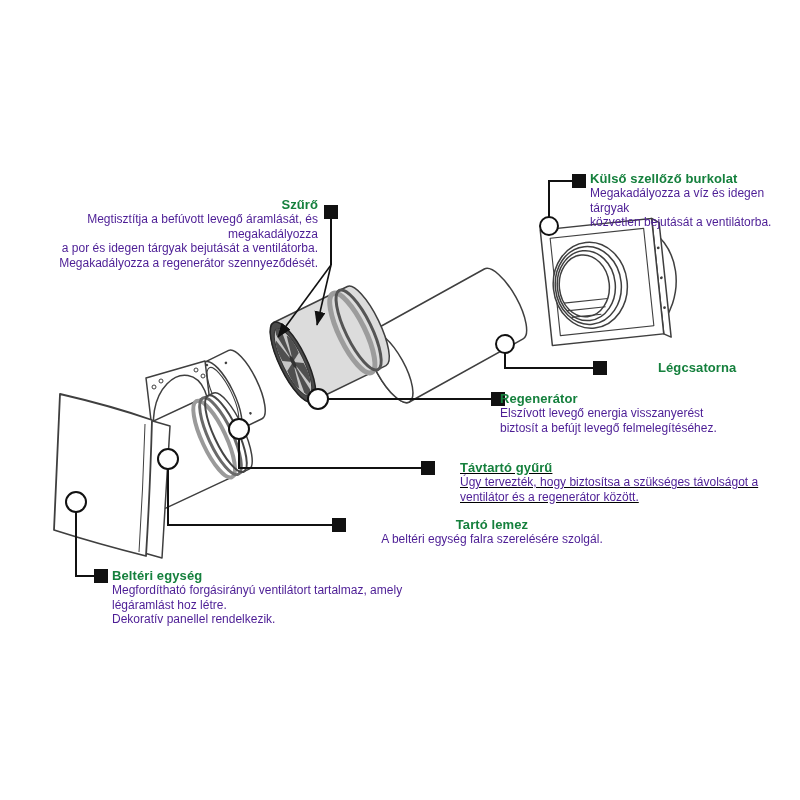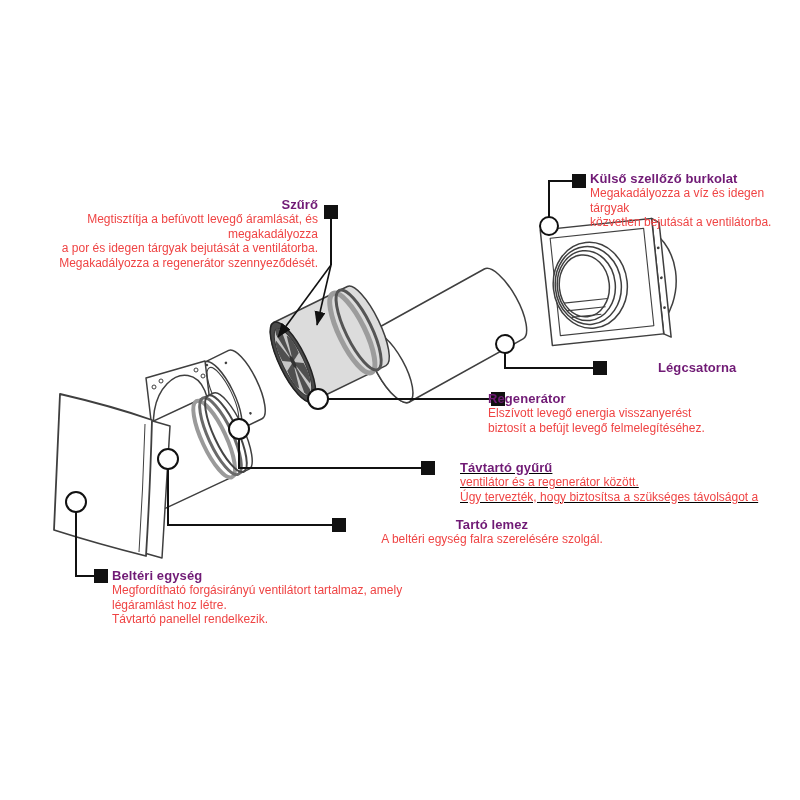--- a/index.html
+++ b/index.html
@@ -4,24 +4,24 @@
 <style>
   html,body{margin:0;padding:0;background:#fff;}
   .page{
     position:relative;width:800px;height:800px;background:#ffffff;overflow:hidden;
     font-family:"Liberation Sans", sans-serif;
   }
   svg.art{position:absolute;left:0;top:0;}
   .label-block{position:absolute;}
   .label-block.right{text-align:right;}
   .label-title{
-    font-size:13px;font-weight:700;color:#701a75;line-height:15px;letter-spacing:.1px;
+    font-size:13px;font-weight:700;color:#15803d;line-height:15px;letter-spacing:.1px;
   }
   .label-desc{
-    font-size:12px;color:#ef4444;line-height:14.6px;
+    font-size:12px;color:#4c1d95;line-height:14.6px;
   }
 </style>
 </head>
 <body>
 
 <div class="page">
 
   <svg class="art" width="800" height="800" viewBox="0 0 800 800">
     <defs>
       <marker id="arrowhead" markerWidth="10" markerHeight="8" refX="8.5" refY="3.5" orient="auto">
@@ -164,37 +164,37 @@
   <div class="label-block" style="top:171px; left:590px; width:210px;">
     <div class="label-title">Külső szellőző burkolat</div>
     <div class="label-desc">Megakadályozza a víz és idegen tárgyak</div>
     <div class="label-desc">közvetlen bejutását a ventilátorba.</div>
   </div>
 
   <div class="label-block" style="top:360px; left:644px; width:180px;padding-left:14px;">
     <div class="label-title">Légcsatorna</div>
   </div>
 
-  <div class="label-block" style="top:391px; left:488px; width:260px;">
+  <div class="label-block" style="top:391px; left:500px; width:260px;">
     <div class="label-title">Regenerátor</div>
     <div class="label-desc">Elszívott levegő energia visszanyerést</div>
     <div class="label-desc">biztosít a befújt levegő felmelegítéséhez.</div>
   </div>
 
   <div class="label-block" style="top:460px; left:460px; width:330px;text-decoration:underline;">
     <div class="label-title">Távtartó gyűrű</div>
+    <div class="label-desc">Úgy tervezték, hogy biztosítsa a szükséges távolságot a</div>
     <div class="label-desc">ventilátor és a regenerátor között.</div>
-    <div class="label-desc">Úgy tervezték, hogy biztosítsa a szükséges távolságot a</div>
   </div>
 
   <div class="label-block" style="top:517px; left:352px; width:280px;text-align:center;">
     <div class="label-title">Tartó lemez</div>
     <div class="label-desc">A beltéri egység falra szerelésére szolgál.</div>
   </div>
 
   <div class="label-block" style="top:568px; left:112px; width:330px;">
     <div class="label-title">Beltéri egység</div>
     <div class="label-desc">Megfordítható forgásirányú ventilátort tartalmaz, amely</div>
     <div class="label-desc">légáramlást hoz létre.</div>
-    <div class="label-desc">Távtartó panellel rendelkezik.</div>
+    <div class="label-desc">Dekoratív panellel rendelkezik.</div>
   </div>
 
 </div>
 
 </body></html>

